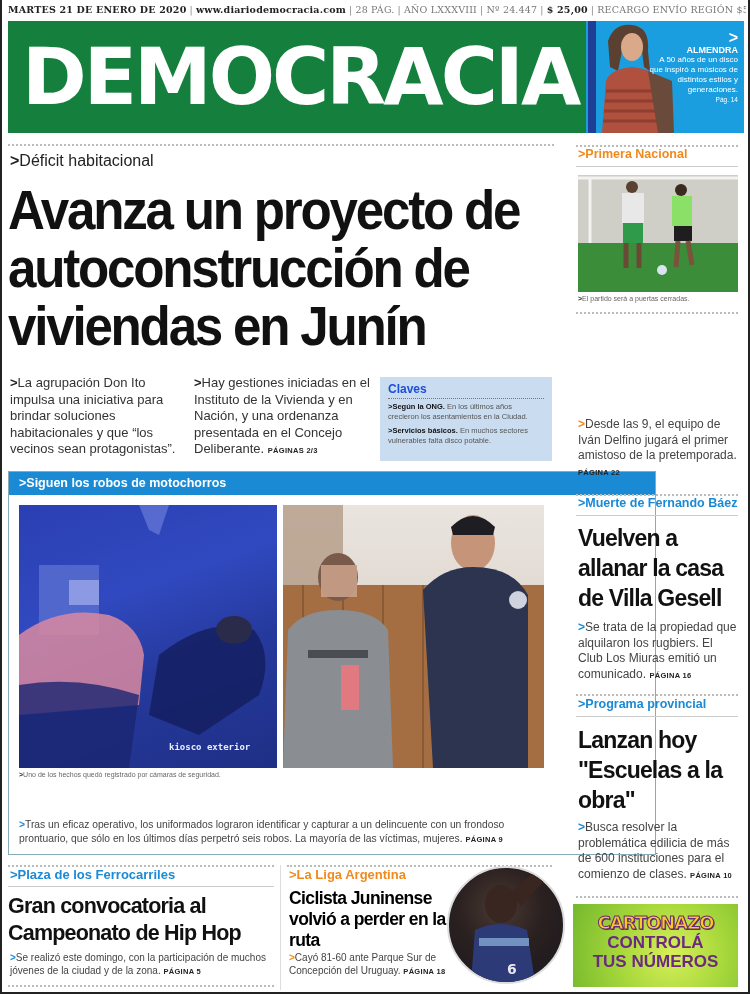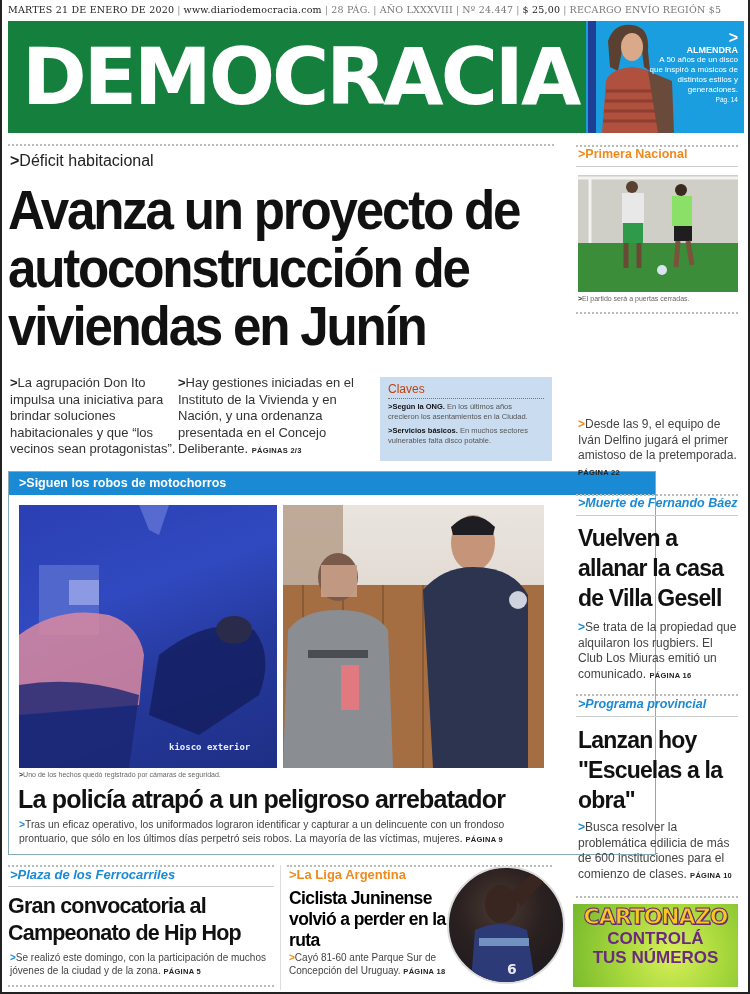--- a/index.html
+++ b/index.html
@@ -2,53 +2,53 @@
 <html><head>
 <meta charset="utf-8">
 <style>
   * { box-sizing: border-box; margin: 0; padding: 0; }
   html, body { width: 750px; height: 994px; background: #fff; overflow: hidden; }
   body { font-family: "DejaVu Sans", sans-serif; color: #1a1a1a; position: relative; }
   .page { position: absolute; left: 0; top: 0; width: 750px; height: 994px; border-left: 2px solid #222; border-right: 2px solid #222; border-bottom: 2px solid #222; background: #fff; }
 
   
   .topstrip { position: absolute; left: 6px; top: 4px; width: 738px; height: 14px; font-family: "DejaVu Serif", serif; font-size: 9.5px; letter-spacing: 0.2px; color: #222; white-space: nowrap; overflow: hidden; }
-  .topstrip b { font-weight: normal; text-align: center; }
+  .topstrip b { font-weight: bold; text-align: center; }
   .topstrip .light { color: #777; }
   .topstrip .sep { color: #888; margin: 0 3px; }
 
   
   .masthead { position: absolute; left: 6px; top: 21px; width: 736px; height: 112px; background: #15803d; overflow: hidden; }
   .logo { position: absolute; left: 14px; top: 6px; font-family: "DejaVu Sans", sans-serif; font-weight: bold; font-size: 78px; letter-spacing: -3px; color: #fff; line-height: 100px; transform: scaleX(1.0); transform-origin: left; white-space: nowrap; }
   .promo { position: absolute; right: 0; top: 0; width: 158px; height: 112px; background: #1b9ee0; }
   .promo-photo { position: absolute; left: 2px; top: 0; width: 86px; height: 112px; }
   .promo-text { position: absolute; right: 6px; top: 10px; width: 90px; text-align: right; color: #fff; font-family: "Liberation Sans", sans-serif; font-size: 8px; line-height: 10px; }
   .promo-arrow { font-size: 16px; font-weight: bold; line-height: 14px; }
   .promo-kicker { font-weight: bold; font-size: 9px; }
   .promo-page { font-size: 6.5px; }
 
   
   .dotted { border-top: 2px dotted #bbb; }
   .kicker { font-family: "Liberation Sans", sans-serif; font-weight: bold; font-size: 13px; }
-  .kicker.blue { color: #1a8ad4; font-style: italic; }
+  .kicker.blue { color: #1a8ad4; }
   .kicker.orange { color: #f08a1c; }
   .arrow-b { color: #222; font-weight: bold; }
   .arrow-o { color: #f08a1c; font-weight: bold; }
   .arrow-bl { color: #1a8ad4; font-weight: bold; }
   .pg { font-family: "Liberation Sans", sans-serif; font-weight: bold; font-size: 7.5px; color: #222; letter-spacing: 0.3px; }
 
   
   .lead-rule { position: absolute; left: 6px; top: 144px; width: 546px; }
   .lead-kicker { position: absolute; left: 8px; top: 152px; font-family: "Liberation Sans", sans-serif; font-size: 16px; color: #222; }
   .lead-title { position: absolute; left: 6px; top: 181px; width: 560px; font-family: "Liberation Sans", sans-serif; font-weight: bold; font-size: 55px; line-height: 58px; letter-spacing: -2.4px; color: #111; transform: scaleX(0.93); transform-origin: left top; }
   .lead-col { position: absolute; top: 375px; font-family: "Liberation Sans", sans-serif; font-size: 13px; line-height: 16.6px; color: #333; }
   .lead-col1 { left: 8px; width: 175px; }
-  .lead-col2 { left: 176px; width: 178px; }
+  .lead-col2 { left: 192px; width: 178px; }
   .claves { position: absolute; left: 378px; top: 377px; width: 172px; height: 84px; background: #c9dcf0; padding: 5px 8px; font-family: "Liberation Sans", sans-serif; }
-  .claves-title { font-weight: normal; font-size: 12px; color: #c2410c; padding-bottom: 2px; border-bottom: 1px dotted #777; margin-bottom: 3px; }
+  .claves-title { font-weight: bold; font-size: 12px; color: #1d4ed8; padding-bottom: 2px; border-bottom: 1px dotted #777; margin-bottom: 3px; }
   .claves-item { font-size: 7.5px; line-height: 10px; color: #555; margin-bottom: 4px; }
   .claves-item b { color: #111; }
 
   
   .moto { position: absolute; left: 6px; top: 471px; width: 648px; height: 384px; border: 1px solid #8ab; }
   .moto-bar { height: 23px; background: #1a8ad4; color: #fff; font-family: "Liberation Sans", sans-serif; font-weight: bold; font-size: 12.5px; padding: 4px 10px; }
   .moto-photo1 { position: absolute; left: 10px; top: 33px; width: 258px; height: 263px; background: linear-gradient(160deg, #2a3fb2 0%, #3149c0 35%, #263a9e 60%, #1e2f85 100%); overflow: hidden; }
   .moto-photo2 { position: absolute; left: 274px; top: 33px; width: 261px; height: 263px; background: linear-gradient(180deg, #e9e4de 0%, #e3dcd5 30%, #b07a4e 35%, #9b6840 100%); overflow: hidden; }
   .moto-caption { position: absolute; left: 10px; top: 299px; font-family: "Liberation Sans", sans-serif; font-size: 7px; color: #666; }
   .moto-title { position: absolute; left: 9px; top: 313px; font-family: "Liberation Sans", sans-serif; font-weight: bold; font-size: 25px; letter-spacing: -0.8px; color: #111; white-space: nowrap; }
@@ -69,21 +69,21 @@
   .liga-body { position: absolute; left: 287px; top: 951px; width: 170px; font-family: "Liberation Sans", sans-serif; font-size: 10px; line-height: 13px; color: #444; }
   .liga-photo { position: absolute; left: 445px; top: 866px; width: 118px; height: 118px; border-radius: 50%; background: radial-gradient(circle at 45% 35%, #4a3a32 0%, #2a2020 45%, #18181e 100%); border: 2px solid #ddd; overflow: hidden; }
   .rc-rule { position: absolute; left: 574px; width: 162px; }
   .rc-thin { position: absolute; left: 574px; width: 162px; border-top: 1px solid #ccc; }
   .rc-kicker { position: absolute; left: 576px; font-size: 12.5px; }
   .rc-title { position: absolute; left: 576px; width: 170px; font-family: "Liberation Sans", sans-serif; font-weight: bold; font-size: 23px; line-height: 30px; letter-spacing: -0.8px; color: #111; }
   .rc-body { position: absolute; left: 576px; width: 160px; font-family: "Liberation Sans", sans-serif; font-size: 12px; line-height: 15.7px; color: #444; }
   .rc-photo { position: absolute; left: 576px; top: 175px; width: 160px; height: 117px; background: linear-gradient(180deg, #d8d8d2 0%, #c8c8c0 55%, #3f8a3a 58%, #2f7a30 100%); overflow: hidden; }
   .rc-caption { position: absolute; left: 576px; top: 295px; font-family: "Liberation Sans", sans-serif; font-size: 7px; color: #666; }
   .ad { position: absolute; left: 571px; top: 904px; width: 165px; height: 83px; background: radial-gradient(circle at 60% 60%, #d8ef5a 0%, #a9d93c 45%, #74b82d 100%); text-align: center; overflow: hidden; }
-  .ad-title { margin-top: 0; font-family: "DejaVu Sans", sans-serif; font-weight: bold; font-size: 22px; letter-spacing: -1px; color: #f7c81e; -webkit-text-stroke: 1px #6a2a7a; text-shadow: 1px 1px 0 #6a2a7a; }
+  .ad-title { margin-top: 8px; font-family: "DejaVu Sans", sans-serif; font-weight: bold; font-size: 18px; letter-spacing: -1px; color: #f7c81e; -webkit-text-stroke: 1px #6a2a7a; text-shadow: 1px 1px 0 #6a2a7a; }
   .ad-sub { font-family: "Liberation Sans", sans-serif; font-weight: bold; font-size: 17px; line-height: 19px; color: #6b2a80; }
 </style>
 </head>
 <body>
 
 <div class="page">
 
   <div class="topstrip">
     <b>MARTES 21 DE ENERO DE 2020</b><span class="sep">|</span><b>www.diariodemocracia.com</b><span class="sep">|</span><span class="light">28 PÁG.</span><span class="sep">|</span><span class="light">AÑO LXXXVIII</span><span class="sep">|</span><span class="light">Nº 24.447</span><span class="sep">|</span><b>$ 25,00</b><span class="sep">|</span><span class="light">RECARGO ENVÍO REGIÓN $5</span>
   </div>
@@ -144,21 +144,20 @@
         <path d="M5 125 Q20 105 55 105 Q92 105 105 125 L110 263 L0 263 Z" fill="#8a8d92"></path>
         <rect x="25" y="145" width="60" height="8" fill="#4a4d52"></rect>
         <rect x="58" y="160" width="18" height="45" fill="#e07a80"></rect>
         <ellipse cx="190" cy="38" rx="22" ry="28" fill="#c69478"></ellipse>
         <path d="M168 22 Q190 0 212 22 L210 30 L170 30 Z" fill="#1e1e22"></path>
         <path d="M140 85 Q160 62 190 62 Q230 62 245 90 L245 263 L150 263 Z" fill="#2c3450"></path>
         <circle cx="235" cy="95" r="9" fill="#cfd3df"></circle>
       </svg>
     </div>
     <div class="moto-caption"><span class="arrow-b">&gt;</span><span>Uno de los hechos quedó registrado por cámaras de seguridad.</span></div>
-    <h2 class="moto-title">La policía atrapó a un peligroso arrebatador</h2>
     <div class="moto-body"><span class="arrow-bl">&gt;</span><span>Tras un eficaz operativo, los uniformados lograron identificar y capturar a un delincuente con un frondoso prontuario, que sólo en los últimos días perpetró seis robos. La mayoría de las víctimas, mujeres.</span> <span class="pg">PÁGINA 9</span></div>
   </div>
 
   <div class="bottom-rule-l dotted"></div>
   <div class="plaza-kicker kicker blue">&gt;Plaza de los Ferrocarriles</div>
   <div class="plaza-rule"></div>
   <h3 class="plaza-title">Gran convocatoria al Campeonato de Hip Hop</h3>
   <div class="plaza-body"><span class="arrow-bl">&gt;</span><span>Se realizó este domingo, con la participación de muchos jóvenes de la ciudad y de la zona.</span> <span class="pg">PÁGINA 5</span></div>
   <div class="plaza-rule2 dotted"></div>
 

